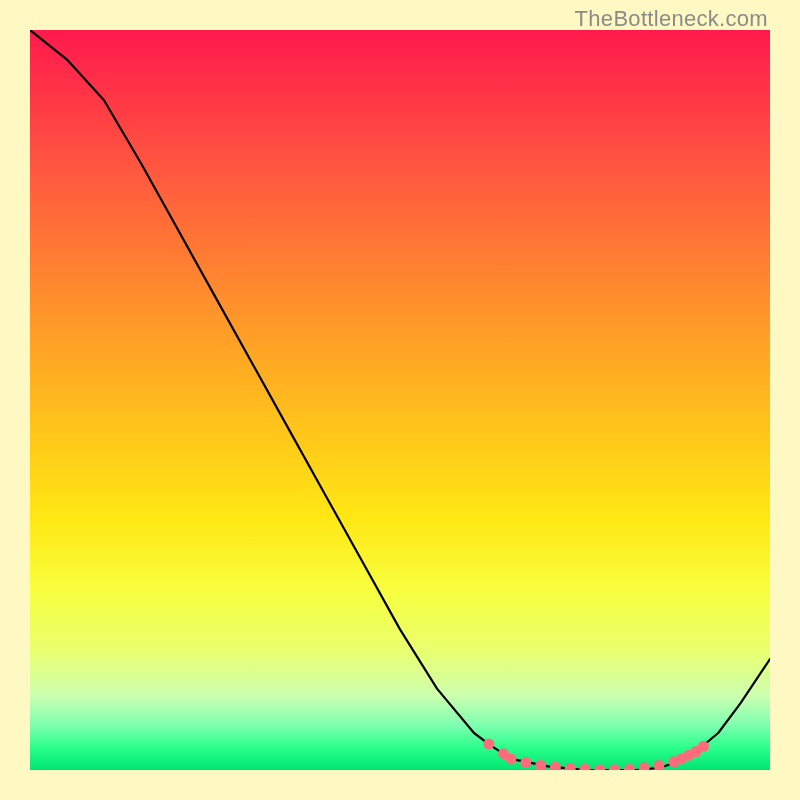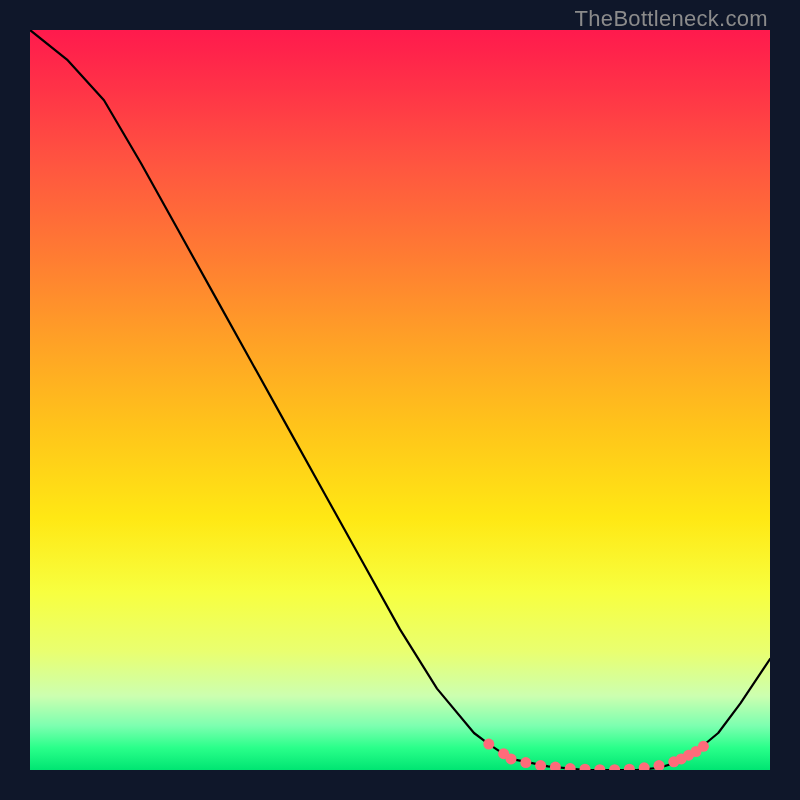--- a/index.html
+++ b/index.html
@@ -8,21 +8,21 @@
     width: 800px;
     height: 800px;
     overflow: hidden;
     background: #000;
     font-family: Arial, Helvetica, sans-serif;
   }
   .frame {
     position: relative;
     width: 800px;
     height: 800px;
-    background: #0f172a;
+    background: #fef9c3;
   }
   .plot {
     position: absolute;
     left: 30px;
     top: 30px;
     width: 740px;
     height: 740px;
     
     background: linear-gradient(
       to bottom,

